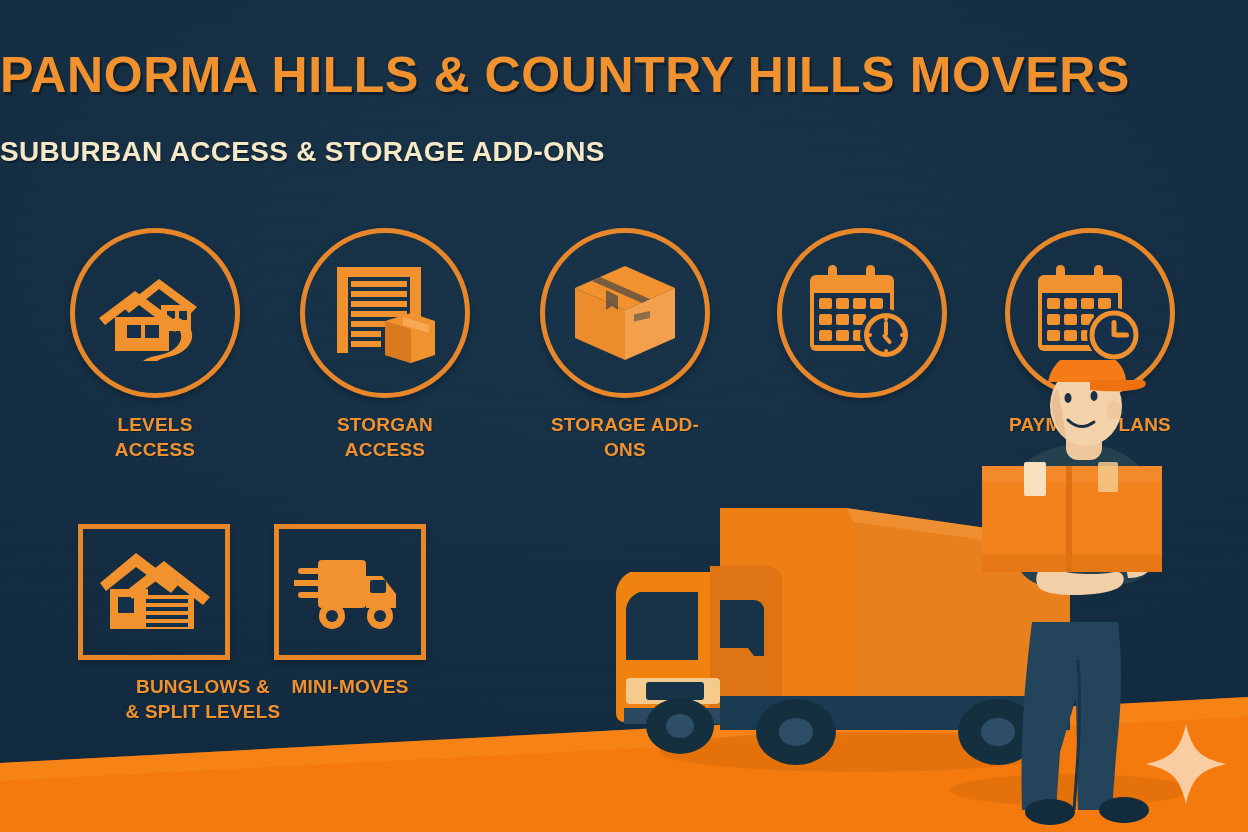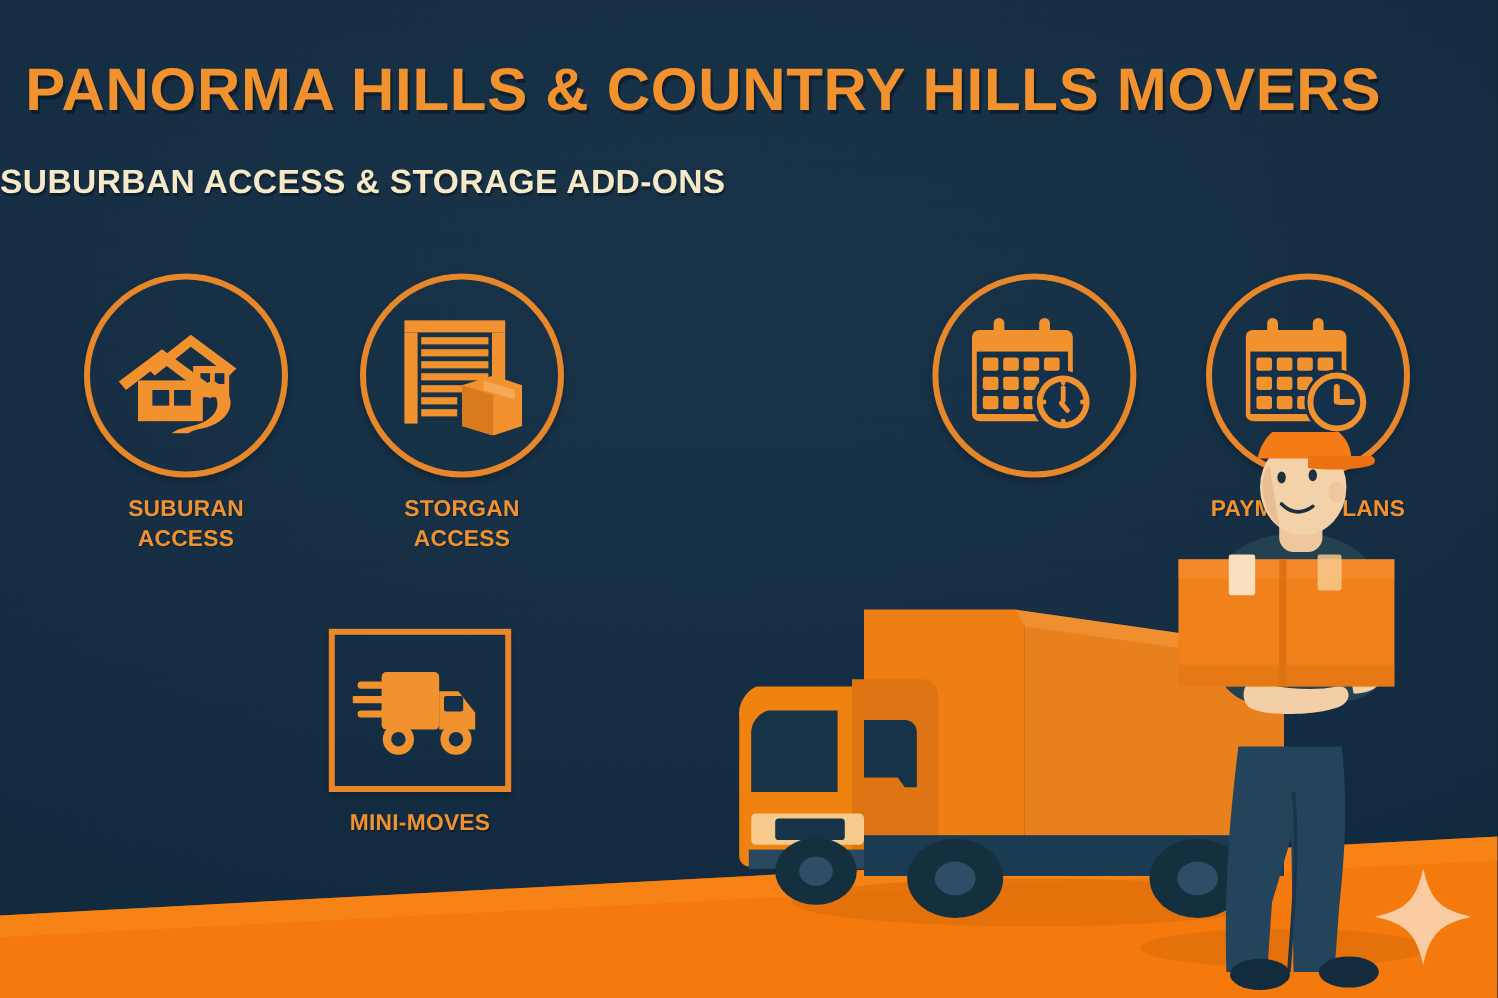--- a/index.html
+++ b/index.html
@@ -43,21 +43,21 @@
     height: 170px;
   }
   .ground svg { display:block; width:100%; height:100%; }
 
   
   .title {
     position: absolute;
     top: 46px;
     left: 0;
     width: 1172px;
-    text-align: center;
+    text-align: left;
     color: #F2922F;
     font-size: 50px;
     font-weight: bold;
     letter-spacing: 0.6px;
     text-shadow: 2px 3px 0 rgba(0,0,0,.35);
     white-space: nowrap;
   }
   .subtitle {
     position: absolute;
     top: 136px;
@@ -142,21 +142,21 @@
           <rect x="68" y="48" width="8" height="9" fill="#15304a"></rect>
           <rect x="80" y="48" width="8" height="9" fill="#15304a"></rect>
           <polygon points="30,28 76,62 70,69 30,39 0,62 -6,55" transform="translate(6,0)"></polygon>
           <rect x="16" y="54" width="54" height="34"></rect>
           <rect x="28" y="62" width="14" height="13" fill="#15304a"></rect>
           <rect x="46" y="62" width="14" height="13" fill="#15304a"></rect>
           <path d="M70 58 C 86 66, 86 80, 72 88 C 60 94, 52 92, 44 98 L 58 98 C 66 93, 74 95, 84 88 C 98 78, 96 62, 78 54 Z"></path>
         </g>
       </svg>
     </div>
-    <div class="caption">SUBURAN
+    <div class="caption">LEVELS
 ACCESS</div>
   </div>
 
   <div class="badge" style="left:300px; top:228px; width:170px;">
     <div class="ring">
       <svg width="104" height="100" viewBox="0 0 104 100">
         <g fill="#F2922F">
           <rect x="4" y="4" width="84" height="10"></rect>
           <rect x="4" y="14" width="11" height="76"></rect>
           <rect x="77" y="14" width="11" height="46"></rect>
@@ -172,20 +172,35 @@
           <polygon points="52,58 78,50 102,58 102,92 78,100 52,92"></polygon>
           <polygon points="52,58 78,66 78,100 52,92" fill="#D97A1E"></polygon>
           <polygon points="70,54 96,62 96,70 70,62" fill="#F6A855"></polygon>
         </g>
       </svg>
     </div>
     <div class="caption">STORGAN
 ACCESS</div>
   </div>
 
+  <div class="badge" style="left:540px; top:228px; width:170px;">
+    <div class="ring">
+      <svg width="110" height="102" viewBox="0 0 110 102">
+        <g>
+          <polygon points="55,4 105,26 55,48 5,26" fill="#F2922F"></polygon>
+          <polygon points="5,26 55,48 55,98 5,76" fill="#EC8C2C"></polygon>
+          <polygon points="55,48 105,26 105,76 55,98" fill="#F2A04B"></polygon>
+          <polygon points="30,15 80,37 72,41 22,19" fill="#15304a" opacity=".55"></polygon>
+          <polygon points="36,28 48,34 48,48 42,44 36,48" fill="#15304a" opacity=".55"></polygon>
+          <rect x="64" y="66" width="16" height="7" fill="#15304a" opacity=".45" transform="skewY(-12)"></rect>
+        </g>
+      </svg>
+    </div>
+    <div class="caption">STORAGE ADD-ONS</div>
+  </div>
 
   <div class="badge" style="left:777px; top:228px; width:170px;">
     <div class="ring">
       <svg width="104" height="100" viewBox="0 0 104 100">
         <g fill="#F2922F">
           <rect x="18" y="2" width="9" height="18" rx="4.5"></rect>
           <rect x="56" y="2" width="9" height="18" rx="4.5"></rect>
           <path d="M6 12 h72 a6 6 0 0 1 6 6 v64 a6 6 0 0 1 -6 6 h-72 a6 6 0 0 1 -6 -6 v-64 a6 6 0 0 1 6 -6 z"></path>
           <rect x="4" y="30" width="76" height="52" fill="#15304a"></rect>
           <g>
@@ -239,20 +254,41 @@
           <circle cx="76" cy="72" r="27" fill="#15304a"></circle>
           <circle cx="76" cy="72" r="22" fill="none" stroke="#F2922F" stroke-width="5"></circle>
           <rect x="73.5" y="57" width="5" height="17" rx="2.5"></rect>
           <rect x="76" y="69.5" width="15" height="5" rx="2.5"></rect>
         </g>
       </svg>
     </div>
     <div class="caption">PAYMENT PLANS</div>
   </div>
 
+  <div class="badge" style="left:78px; top:524px; width:152px;">
+    <div class="square">
+      <svg width="112" height="90" viewBox="0 0 112 90">
+        <g fill="#F2922F">
+          <polygon points="34,6 76,38 69,46 34,20 4,44 -2,36" transform="translate(4,0)"></polygon>
+          <rect x="12" y="42" width="38" height="40"></rect>
+          <rect x="20" y="50" width="16" height="16" fill="#15304a"></rect>
+          <polygon points="66,14 112,50 105,58 66,28 34,52 28,44"></polygon>
+          <rect x="40" y="48" width="56" height="34"></rect>
+          <g fill="#15304a">
+            <rect x="48" y="52" width="42" height="4"></rect>
+            <rect x="48" y="60" width="42" height="4"></rect>
+            <rect x="48" y="68" width="42" height="4"></rect>
+            <rect x="48" y="76" width="42" height="4"></rect>
+          </g>
+        </g>
+      </svg>
+    </div>
+    <div class="caption wide">BUNGLOWS &amp;
+&amp; SPLIT LEVELS</div>
+  </div>
 
   <div class="badge" style="left:274px; top:524px; width:152px;">
     <div class="square">
       <svg width="112" height="84" viewBox="0 0 112 84">
         <g fill="#F2922F">
           <rect x="24" y="10" width="48" height="48" rx="4"></rect>
           <path d="M72 26 h16 l14 18 v14 h-30 z"></path>
           <rect x="76" y="30" width="16" height="13" rx="2" fill="#15304a"></rect>
           <rect x="4" y="18" width="28" height="6" rx="3"></rect>
           <rect x="-2" y="30" width="34" height="6" rx="3"></rect>

